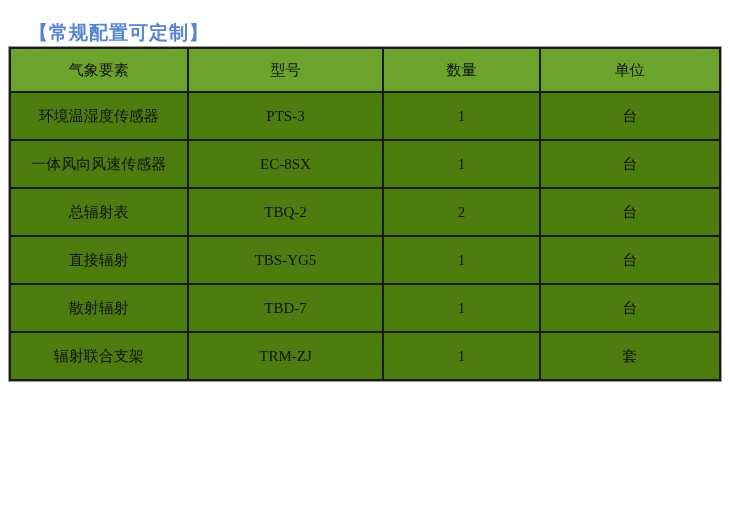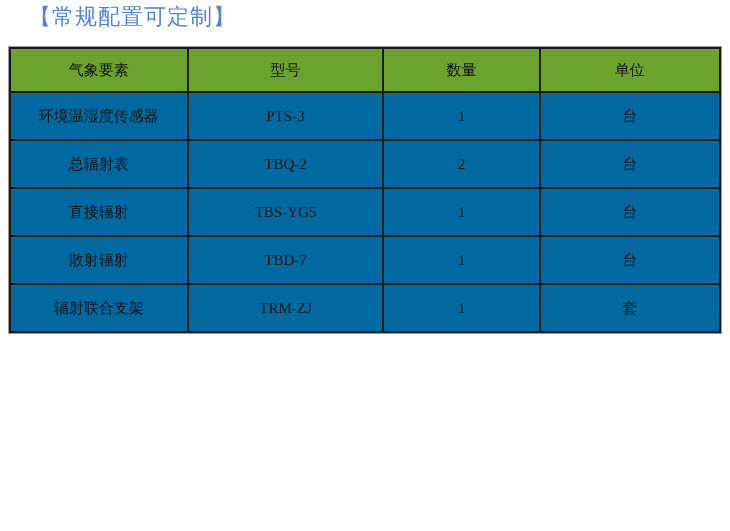--- a/index.html
+++ b/index.html
@@ -11,23 +11,23 @@
   * { margin: 0; padding: 0; box-sizing: border-box; }
   html, body {
     width: 730px; height: 531px;
     background: #ffffff;
     font-family: "Liberation Serif", "DejaVu Serif", serif;
     position: relative;
     overflow: hidden;
   }
   .page-title {
     position: absolute;
-    left: 29px; top: 2px;
-    font-size: 22px;
-    font-weight: normal;
+    left: 29px; top: 20px;
+    font-size: 19px;
+    font-weight: bold;
     color: var(--title-color);
     letter-spacing: 1px;
     white-space: nowrap;
   }
   .table-wrap {
     position: absolute;
     left: 8px; top: 46px;
     width: 714px;
     border: 1px solid var(--outer-border);
     background: #ffffff;
@@ -48,21 +48,21 @@
     text-align: center;
     vertical-align: middle;
   }
   table.spec-table td {
     height: 48px;
     border: 2px solid var(--cell-border);
     font-size: 15px;
     color: #111111;
     text-align: center;
     vertical-align: middle;
-    background: #0369a1;
+    background: #4d7c0f;
     white-space: nowrap;
     overflow: hidden;
   }
   col.c1 { width: 25.0%; }
   col.c2 { width: 27.6%; }
   col.c3 { width: 22.0%; }
   col.c4 { width: 25.4%; }
 </style>
 </head>
 <body>
@@ -86,20 +86,26 @@
       </tr>
     </thead>
     <tbody id="spec-body">
   <tr>
     <td>环境温湿度传感器</td>
     <td>PTS-3</td>
     <td>1</td>
     <td>台</td>
   </tr>
 
+  <tr>
+    <td>一体风向风速传感器</td>
+    <td>EC-8SX</td>
+    <td>1</td>
+    <td>台</td>
+  </tr>
 
 
 
   <tr>
     <td>总辐射表</td>
     <td>TBQ-2</td>
     <td>2</td>
     <td>台</td>
   </tr>
 

